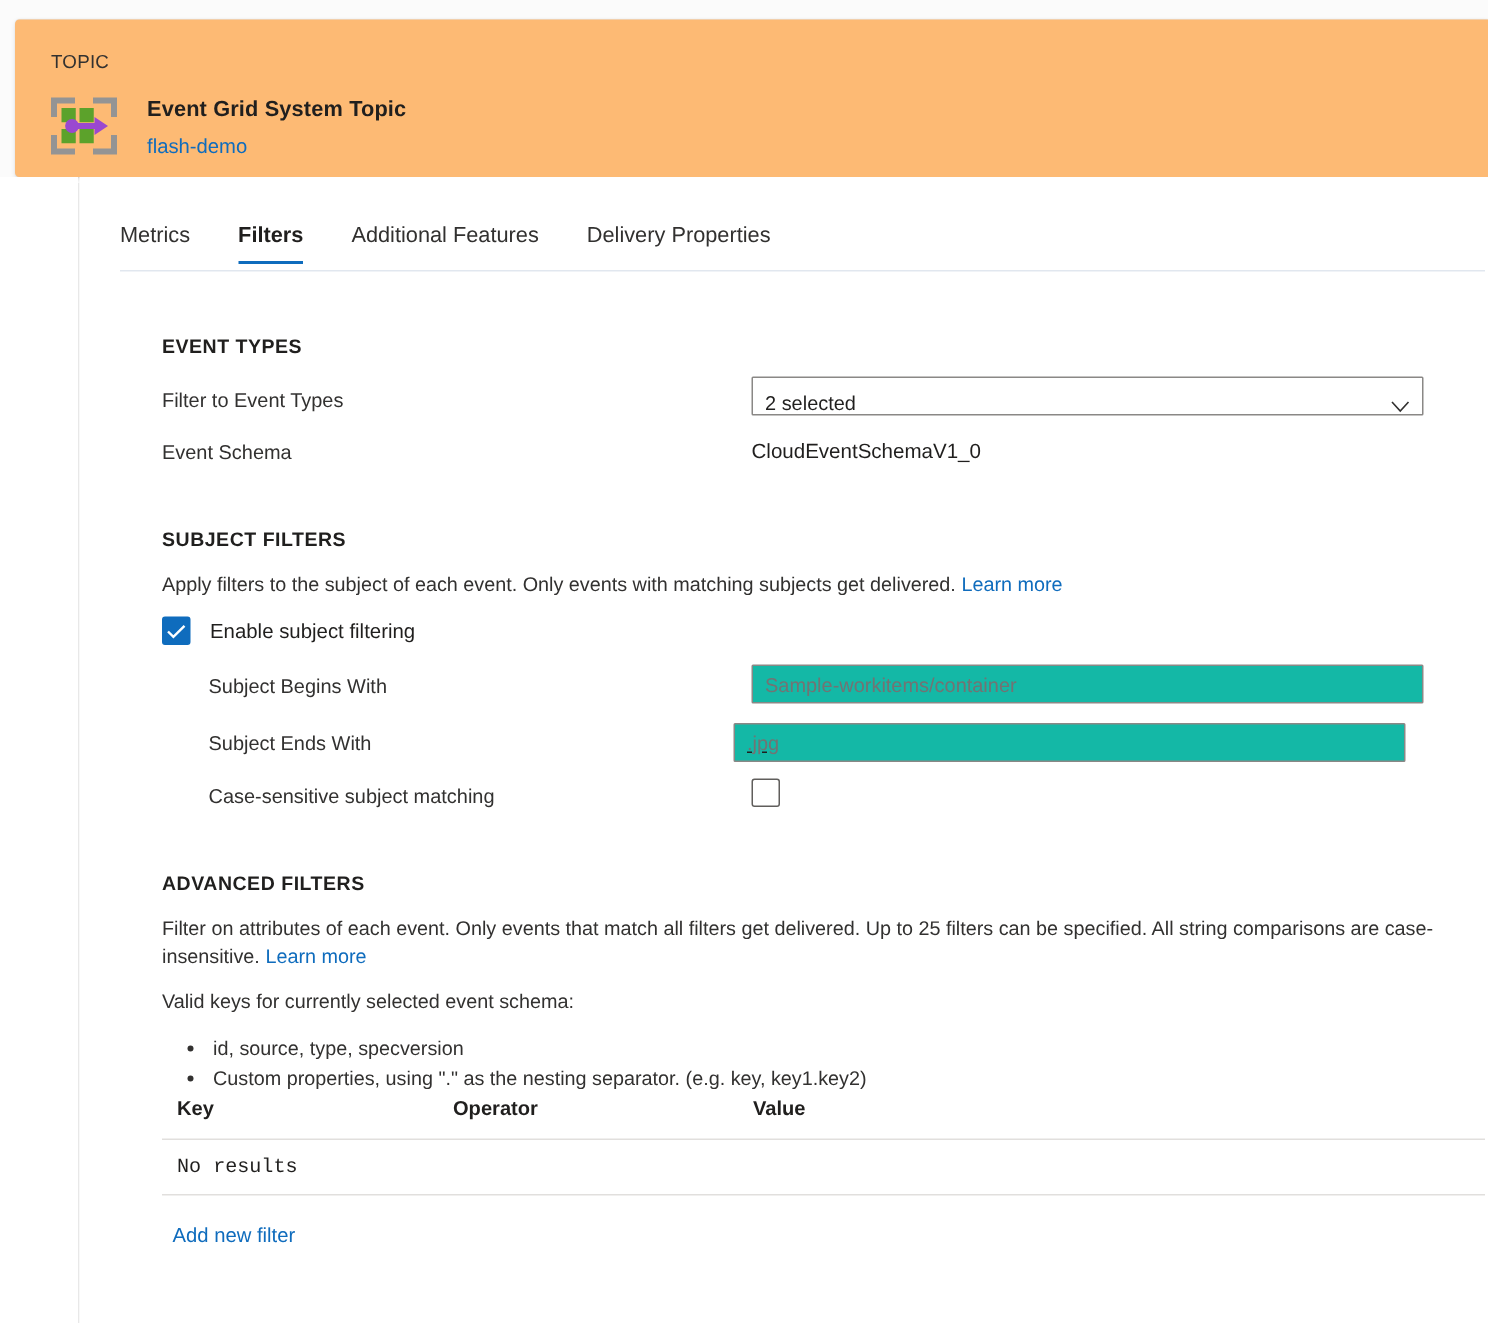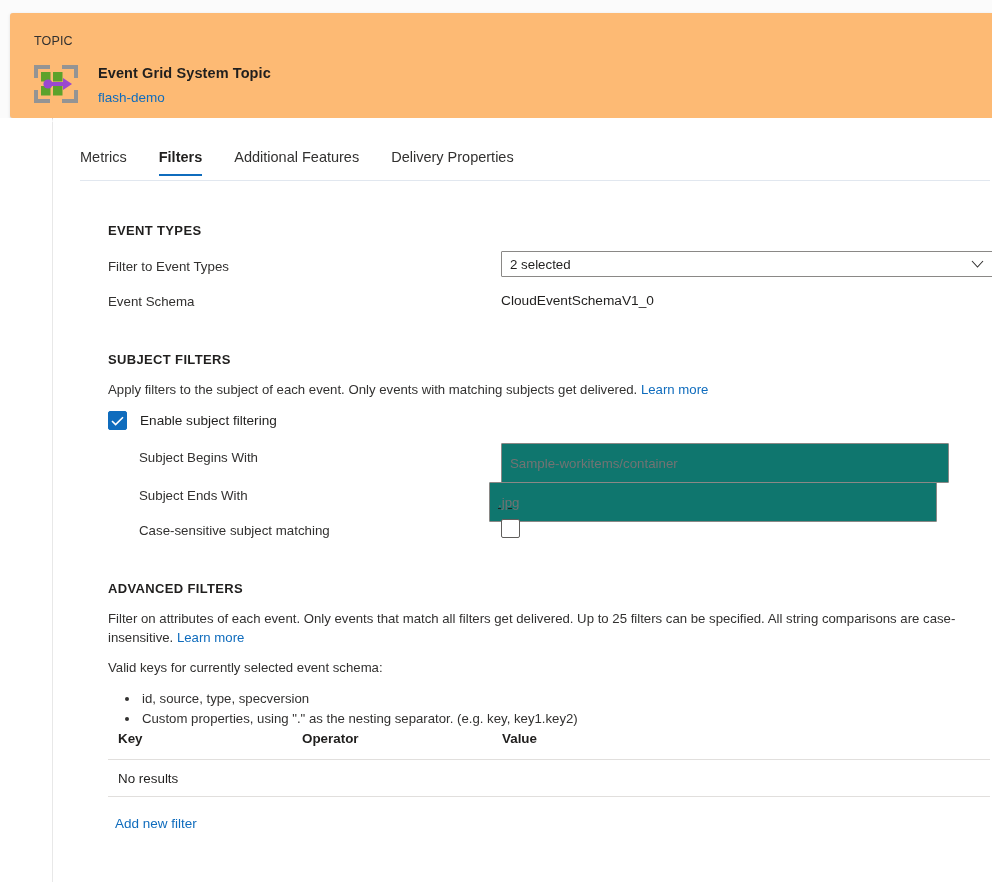--- a/index.html
+++ b/index.html
@@ -134,23 +134,23 @@
     line-height: 18.5px;
   }
   .link {
     color: #0f6cbd;
     cursor: pointer;
   }
 
   
   .field {
     position: absolute;
-    height: 40px;
+    height: 26px;
     border: 1px solid #8a8886;
-    background: #0f766e;
+    background: #14b8a6;
     font-family: "Liberation Sans", sans-serif;
     font-size: 13.3px;
     color: #201f1e;
     padding: 0 8px;
     border-radius: 1px;
     outline: none;
   }
   .field::placeholder { color: #737373; opacity: 1; }
 
   .combo {
@@ -232,20 +232,21 @@
   .tbl-rule {
     height: 1px;
     background: #e1dfdd;
   }
   .tbl-row {
     display: flex;
     height: 36px;
     align-items: center;
     font-size: 13.4px;
     color: #201f1e;
+    font-family: Liberation Mono, monospace;
   }
   .col-key { width: 194px; padding-left: 10px; }
   .col-op  { width: 200px; }
   .col-val { width: 420px; }
 
   .addnew {
     position: absolute;
     font-size: 13.5px;
     color: #0f6cbd;
     cursor: pointer;
@@ -292,21 +293,21 @@
       <div class="tab active">Filters</div>
       <div class="tab">Additional Features</div>
       <div class="tab">Delivery Properties</div>
     </div>
     <div class="tabs-underline"></div>
 
     <div class="sec-head" style="left:55px; top:105px;">EVENT TYPES</div>
 
     <div class="lbl" style="left:55px; top:141px;">Filter to Event Types</div>
 
-    <div class="combo" style="left:448px; top:133px; width:492px;">
+    <div class="combo" style="left:448px; top:133px; width:448px;align-items:flex-end;">
       <span class="combo-text">2 selected</span>
       <span class="combo-caret">
         <svg width="13" height="9" viewBox="0 0 13 9" xmlns="http://www.w3.org/2000/svg">
           <path d="M1 1 L6.5 7 L12 1" fill="none" stroke="#323130" stroke-width="1.1"></path>
         </svg>
       </span>
     </div>
 
     <div class="lbl" style="left:55px; top:176px;">Event Schema</div>
     <div class="val" style="left:448px; top:175px;">CloudEventSchemaV1_0</div>

